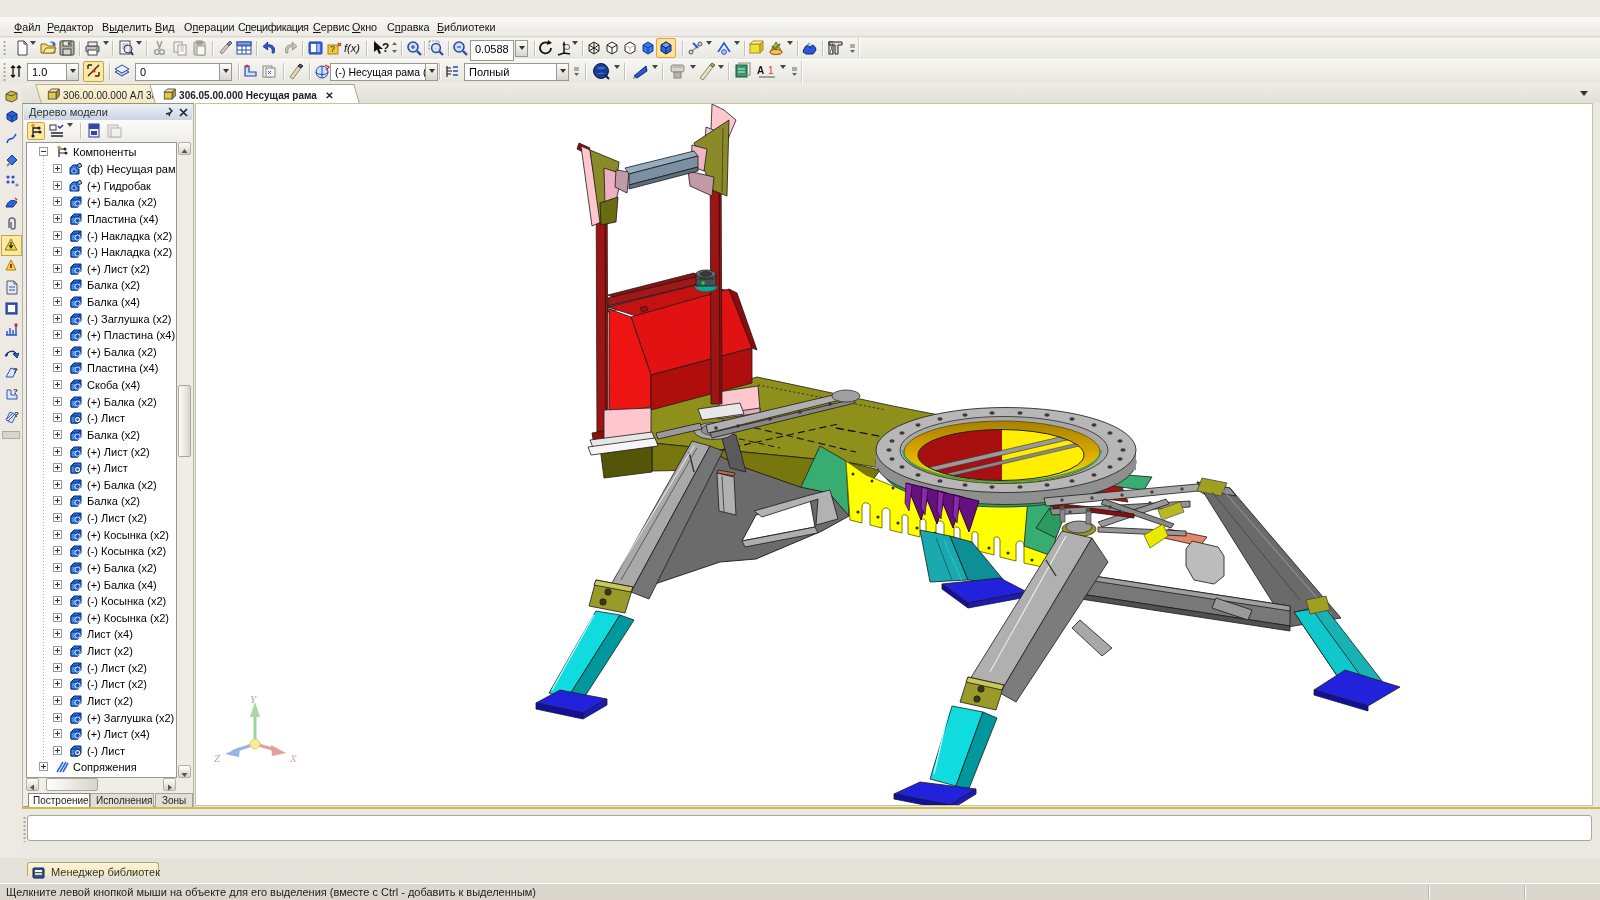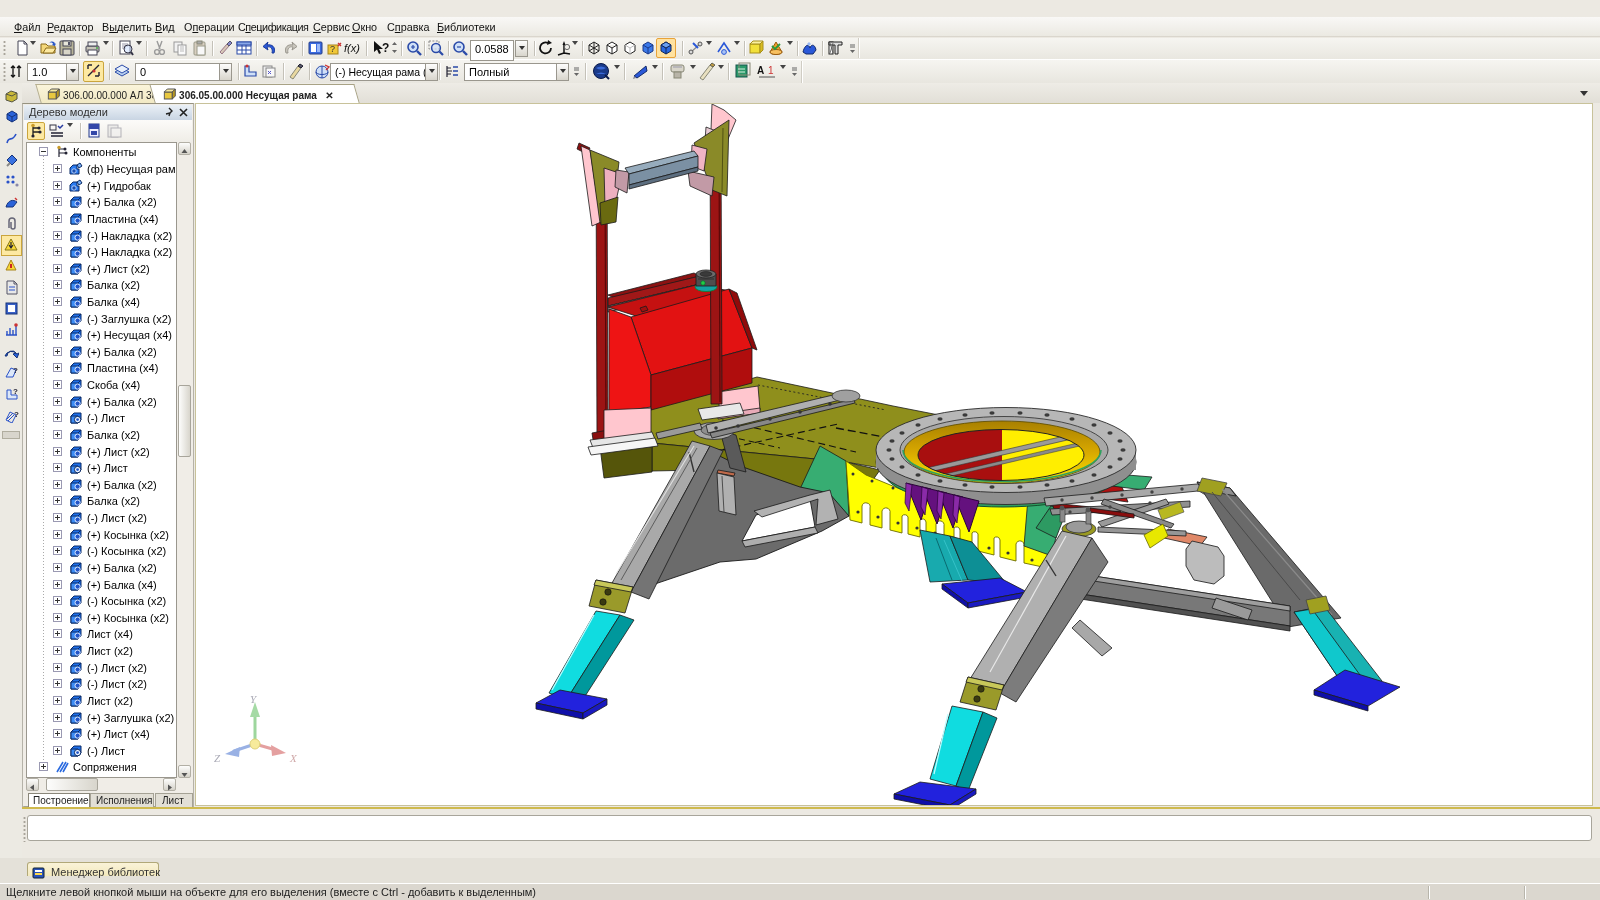--- a/index.html
+++ b/index.html
@@ -600,21 +600,21 @@
           <span class="ttx" style="left:60px">(-) Заглушка (x2)</span>
         </div>
         <div class="trow" style="top:184.2px">
           <div class="eb pl" style="left:26px"></div>
           <svg class="tico" style="left:42px" width="14" height="14" viewBox="0 0 14 14">
             <path d="M2,5 L5,2 L12,2 L12,9 L9,12 L2,12 Z" fill="#1e6fe8" stroke="#0a2a66"></path>
             <path d="M2,5 L9,5 L9,12 L2,12 Z" fill="#3c8cf4" stroke="#0a2a66"></path>
             <path d="M9,5 L12,2" stroke="#0a2a66"></path>
             <circle cx="8.6" cy="8.6" r="2.6" fill="#2255c8" stroke="#dde8ff" stroke-width="1"></circle>
           </svg>
-          <span class="ttx" style="left:60px">(+) Несущая (x4)</span>
+          <span class="ttx" style="left:60px">(+) Пластина (x4)</span>
         </div>
         <div class="trow" style="top:200.8px">
           <div class="eb pl" style="left:26px"></div>
           <svg class="tico" style="left:42px" width="14" height="14" viewBox="0 0 14 14">
             <path d="M2,5 L5,2 L12,2 L12,9 L9,12 L2,12 Z" fill="#1e6fe8" stroke="#0a2a66"></path>
             <path d="M2,5 L9,5 L9,12 L2,12 Z" fill="#3c8cf4" stroke="#0a2a66"></path>
             <path d="M9,5 L12,2" stroke="#0a2a66"></path>
             <circle cx="8.6" cy="8.6" r="2.6" fill="#2255c8" stroke="#dde8ff" stroke-width="1"></circle>
           </svg>
           <span class="ttx" style="left:60px">(+) Балка (x2)</span>
@@ -882,21 +882,21 @@
         </svg></div>
 <div class="sth" style="left:23px;top:674px;width:52px;height:13px"></div>
 <div id="ttabs">
 <div class="btab" style="left:4px;width:62px;background:#fff;border-color:#8a877a;z-index:2">
           <span style="position:absolute;left:4px;top:1px">Построение</span>
         </div>
 <div class="btab" style="left:66px;width:64px">
           <span style="position:absolute;left:5px;top:1px">Исполнения</span>
         </div>
 <div class="btab" style="left:131px;width:38px">
-          <span style="position:absolute;left:6px;top:1px">Лист</span>
+          <span style="position:absolute;left:6px;top:1px">Зоны</span>
         </div>
 </div>
 </div>
 <div id="vp"><svg width="1396" height="701" viewBox="196 104 1396 701">
         <polygon points="648,409 757,377 893,406 1005,428 1048,445 1010,458 950,466 880,468 846,462 652,443" fill="#8f8f1c" stroke="#1a1a1a" stroke-width="0.8"></polygon>
         <polygon points="652,443 846,462 880,470 848,515 799,488 700,470 652,471" fill="#77770e" stroke="#1a1a1a" stroke-width="0.8"></polygon>
         <polygon points="600,447 652,441 652,472 604,478" fill="#55550a" stroke="#1a1a1a" stroke-width="0.8"></polygon>
         <line x1="712" y1="452" x2="838" y2="424" stroke="#111" stroke-width="1.1" stroke-dasharray="7 4"></line>
         <line x1="722" y1="420" x2="856" y2="452" stroke="#111" stroke-width="1.1" stroke-dasharray="7 4"></line>
         <line x1="758" y1="385" x2="886" y2="410" stroke="#222" stroke-width="0.9" stroke-dasharray="2 2.5"></line>

